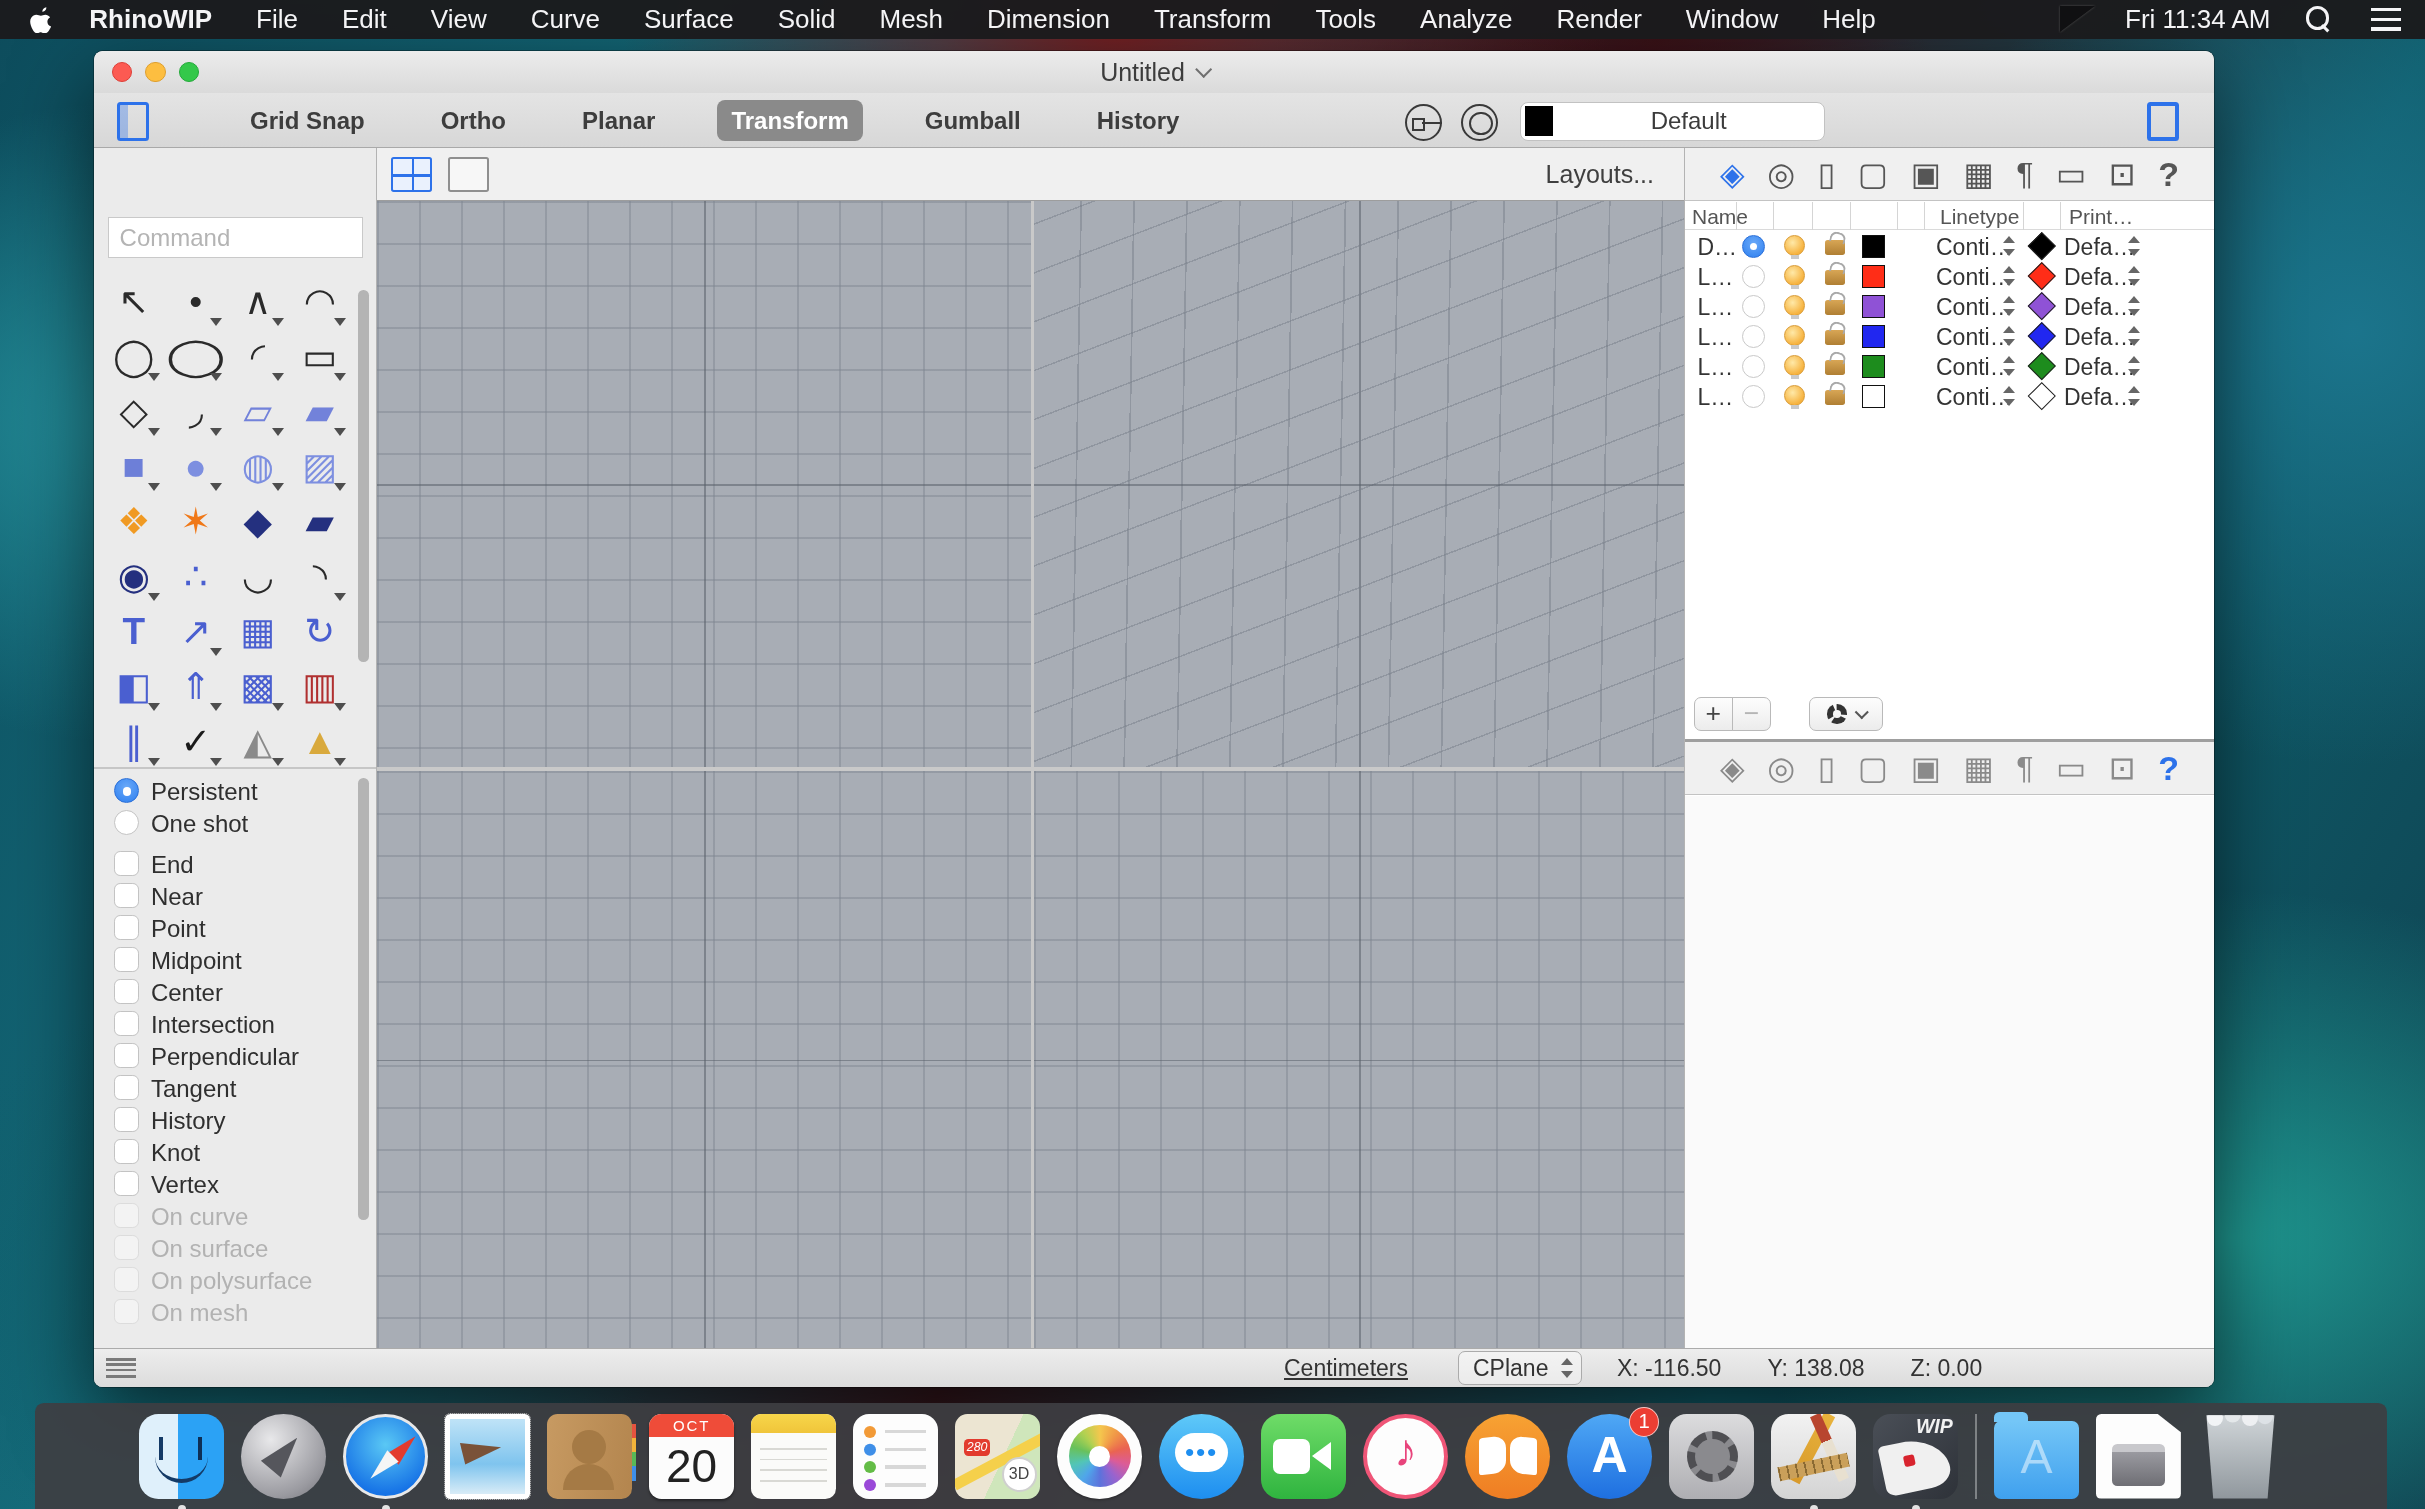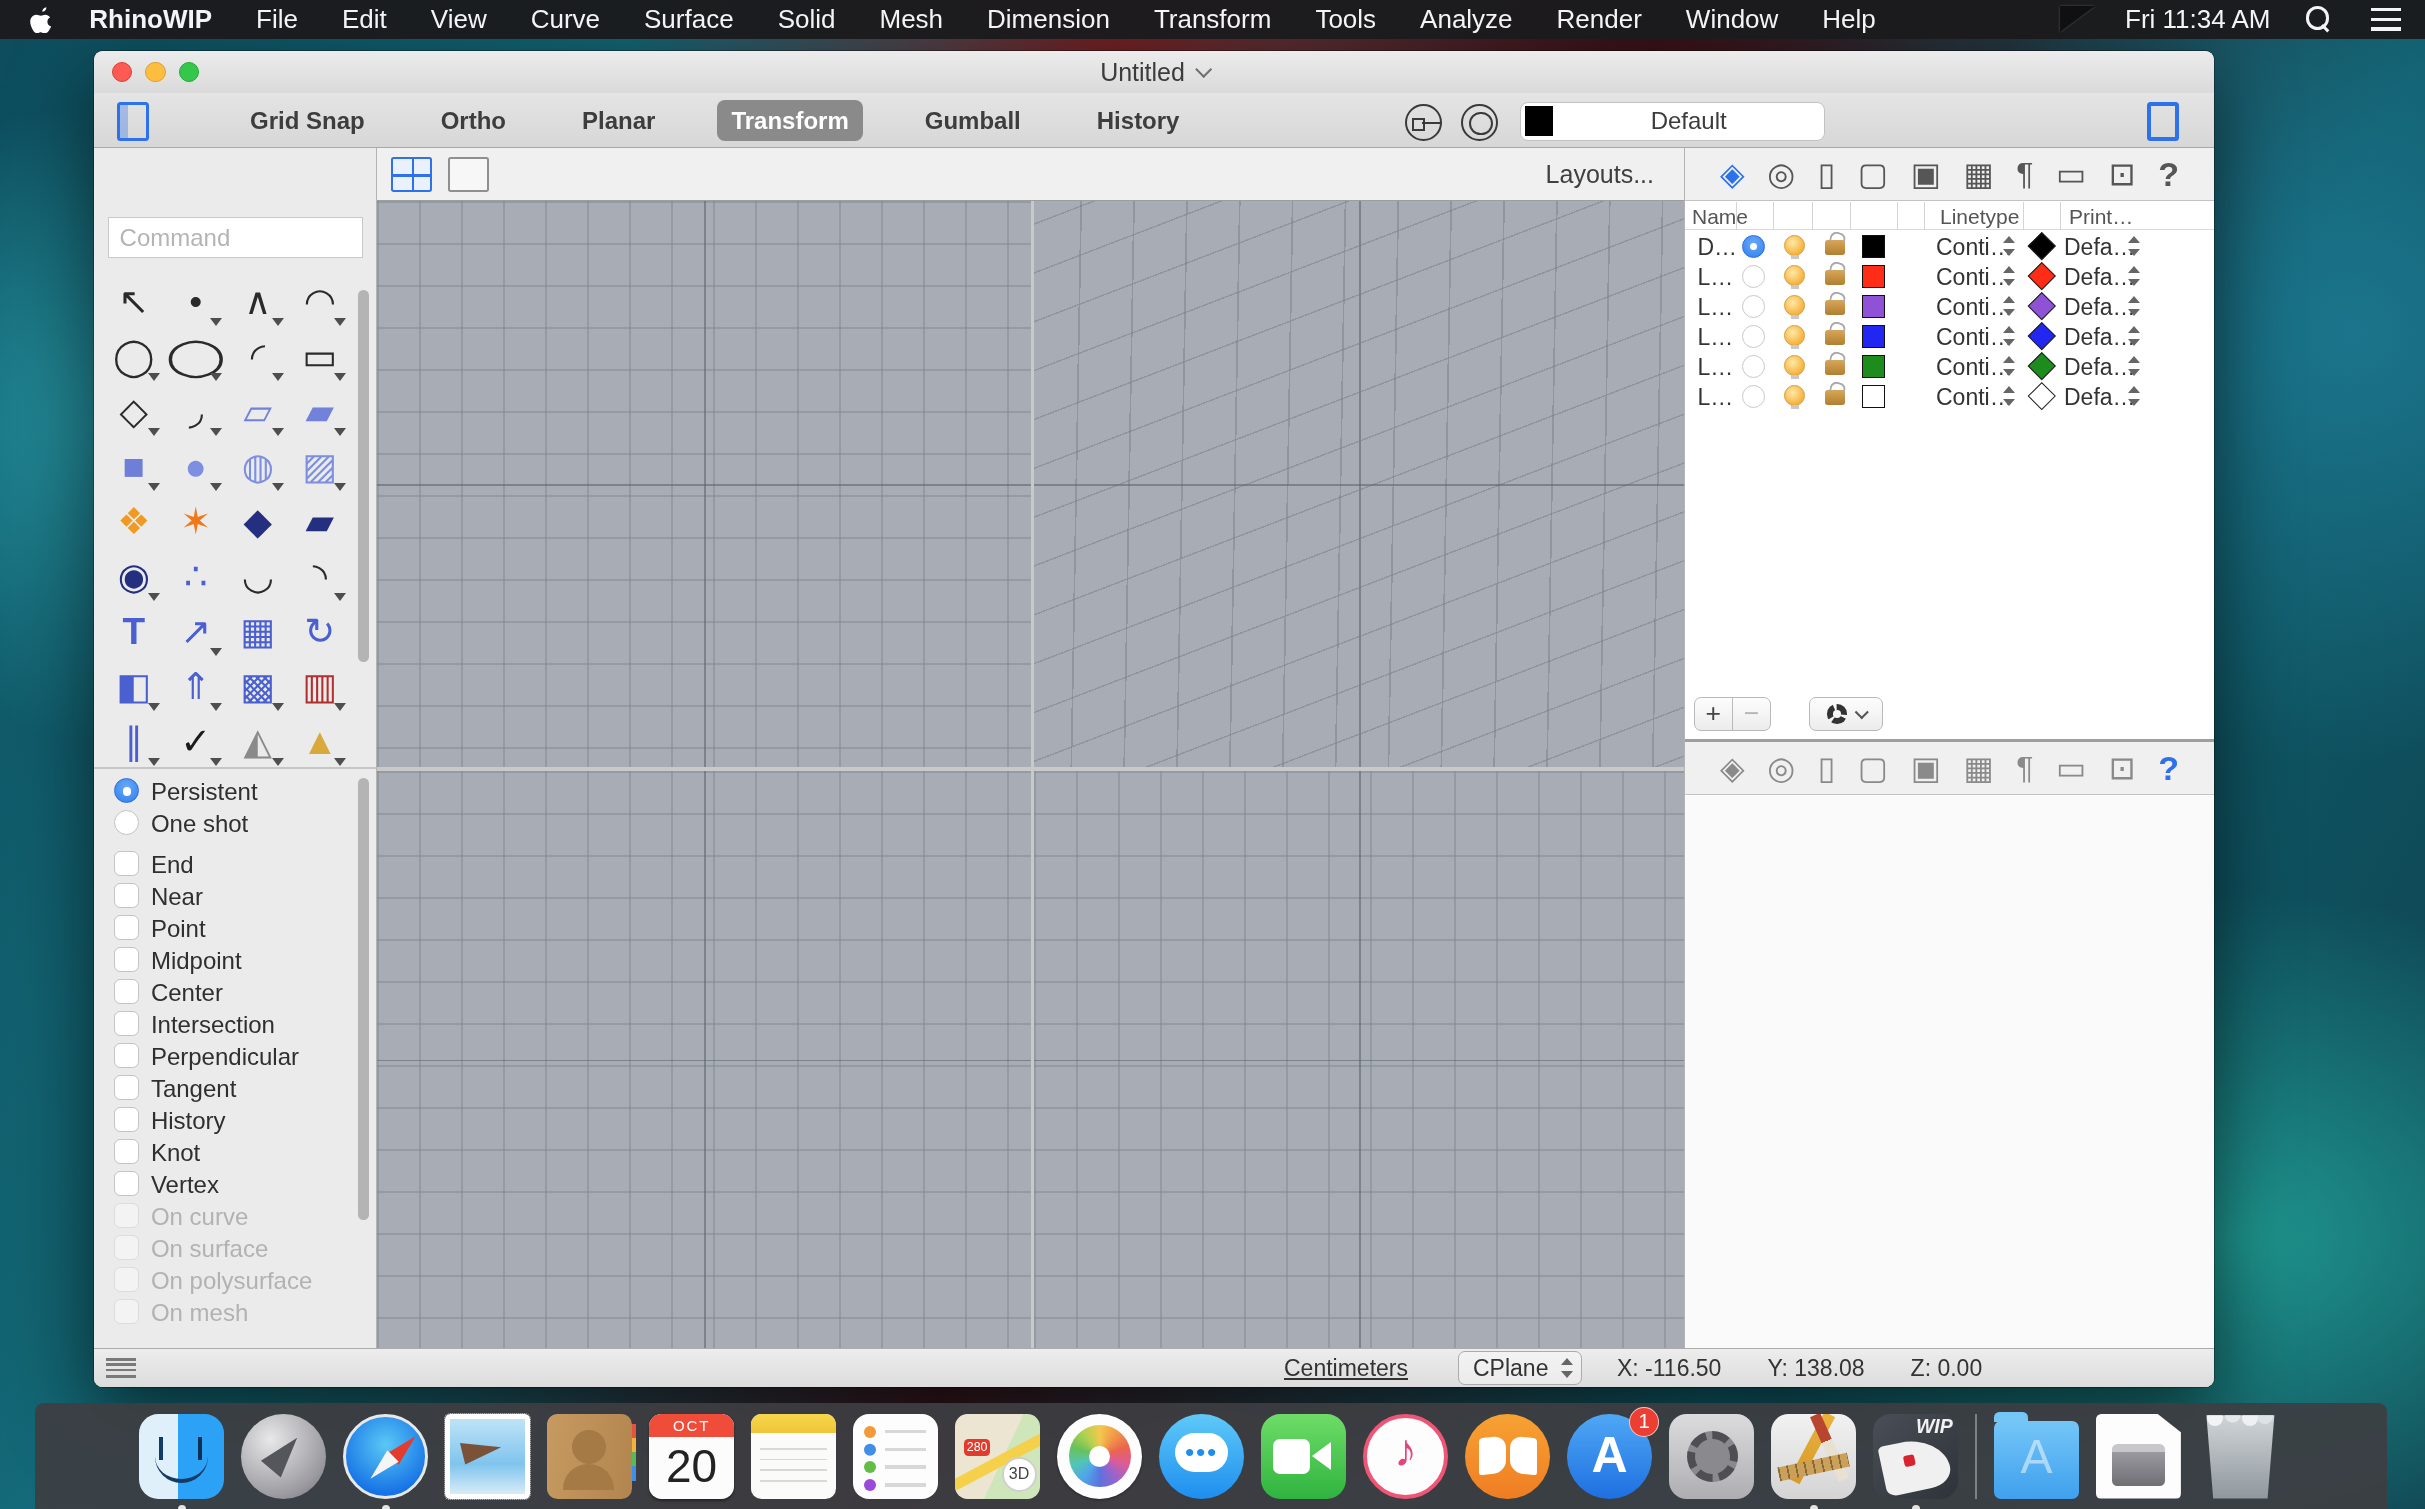--- a/index.html
+++ b/index.html
@@ -233,21 +233,21 @@
   .ic-notes:after { content:""; position:absolute; left:8.8px; top:34px; width:67px; height:39px;
     background:repeating-linear-gradient(to bottom, #d9d9d4 0 1.8px, transparent 1.8px 10.6px); }
   .ic-reminders { border-radius:16px; background:#fdfdfd; }
   .ic-reminders:before { content:""; position:absolute; left:10.6px; top:12.4px; width:12.4px; height:12.4px; border-radius:50%; background:#f29a37;
     box-shadow:0 17.7px 0 #3f8fe8, 0 35px 0 #63bc46, 0 53px 0 #9a49d8; }
   .ic-reminders:after { content:""; position:absolute; left:32px; top:16px; width:41px; height:58px;
     background:repeating-linear-gradient(to bottom, #d8d8d8 0 3.5px, transparent 3.5px 17.7px); }
   .ic-maps { border-radius:12.4px; background:linear-gradient(115deg, #ece5d2 0 55%, #cfe6bb 55%); overflow:hidden; }
   .ic-maps .road { position:absolute; left:-7px; top:41px; width:106px; height:10.6px; background:#f5d04b; transform:rotate(-28deg); }
   .maps-280 { position:absolute; left:8.8px; top:25px; min-width:26.5px; height:17.7px; background:#e23b2e; border-radius:4.4px;
-    color:#fff; font-size:12.4px; text-align:center; line-height:17.7px; padding:0 2.7px; }
+    color:#fff; font-size:12.4px; text-align:center; line-height:17.7px; padding:0 2.7px;font-style:italic; }
   .maps-3d { position:absolute; right:3.5px; bottom:7px; width:35px; height:35px; border-radius:50%;
     background:#fff; border:2.7px solid #cfcfcf; color:#444; font-size:16px; display:flex; align-items:center; justify-content:center; }
   .ic-photos { border-radius:50%; background:#fdfdfd; box-shadow:0 0.9px 2.7px rgba(0,0,0,.35); }
   .ic-photos:before { content:""; position:absolute; left:11.5px; top:11.5px; width:62px; height:62px; border-radius:50%;
     background:conic-gradient(#f3c13a, #ef8c33, #e8533d, #d84a8c, #8e52c9, #4a63d8, #3c9ce8, #3fbfae, #58ba49, #a7cc3e, #f3c13a); opacity:.9; }
   .ic-photos:after { content:""; position:absolute; left:32px; top:32px; width:21px; height:21px; border-radius:50%; background:#fff; }
   .ic-messages { border-radius:50%; background:linear-gradient(#5fc9f8,#1d8ef0); }
   .ic-messages:before { content:""; position:absolute; left:16px; top:19.5px; width:53px; height:39px; border-radius:19.5px; background:#fff; }
   .ic-messages:after { content:"•••"; position:absolute; left:0; width:100%; top:23px; text-align:center;
     color:#1d8ef0; font-size:26.5px; letter-spacing:1.8px; }

